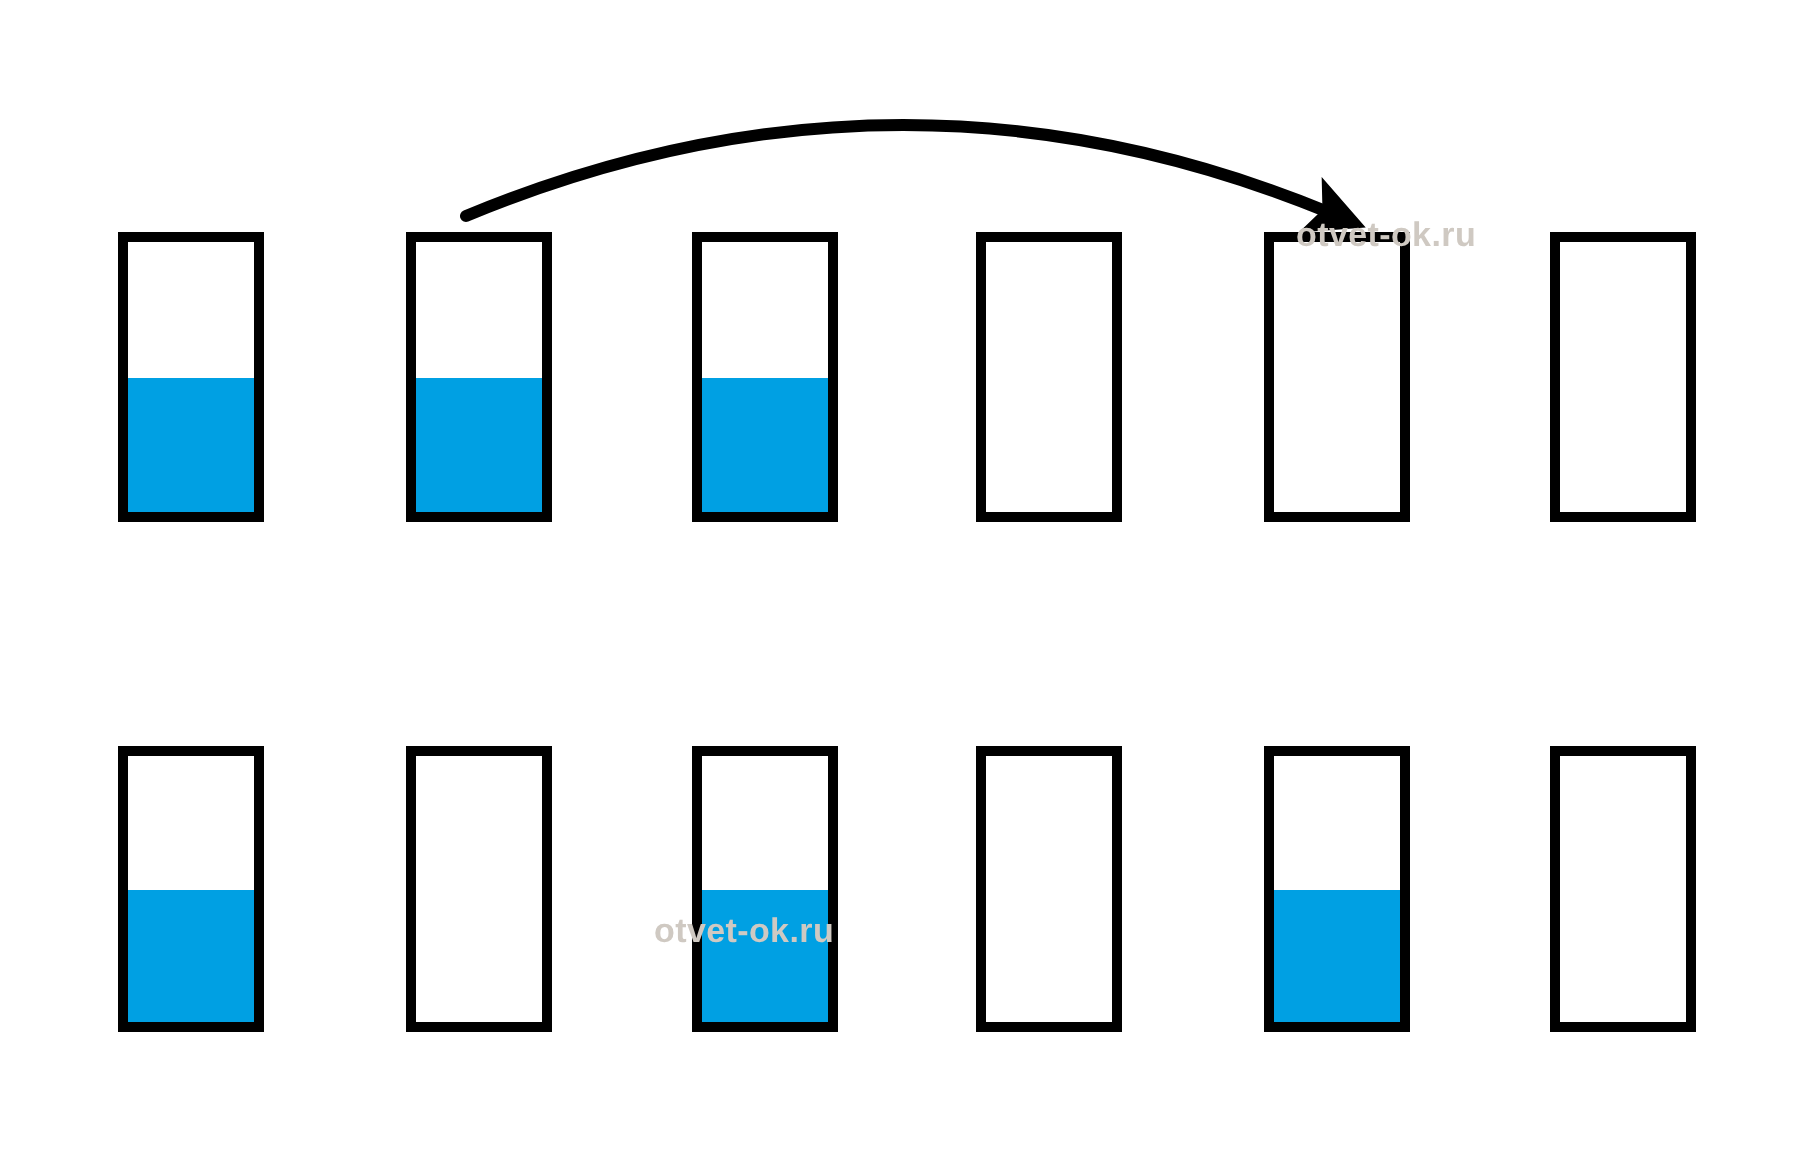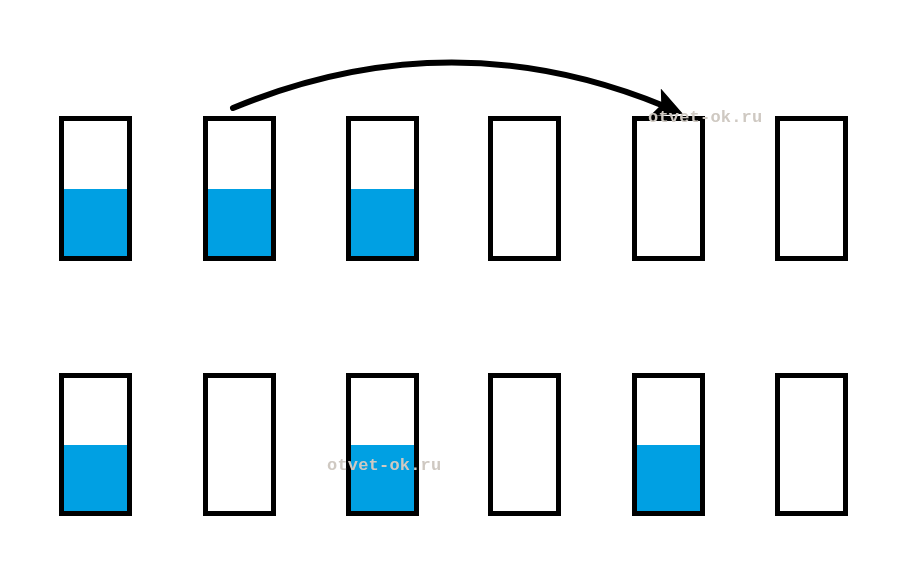--- a/index.html
+++ b/index.html
@@ -47,21 +47,21 @@
     left: 0;
     top: 0;
     width: 908px;
     height: 577px;
     pointer-events: none;
   }
 
   
   .watermark {
     position: absolute;
-    font-family: Liberation Mono, monospace;
+    font-family: Liberation Sans, sans-serif;
     font-size: 17px;
     font-weight: bold;
     color: #cfc9c2;
     letter-spacing: 0.2px;
     white-space: nowrap;
     user-select: none;
     text-align: center;
   }
   .watermark.wm-mid {
     color: #c9c4bd;

